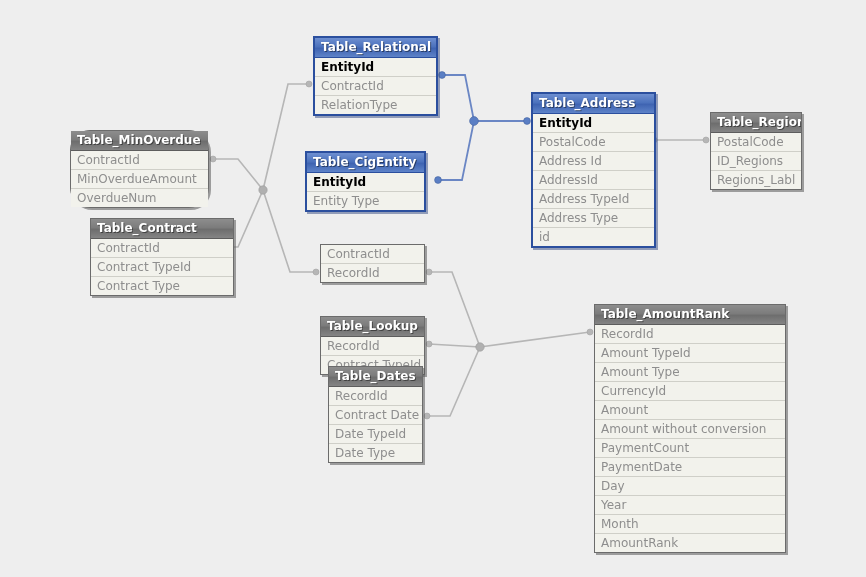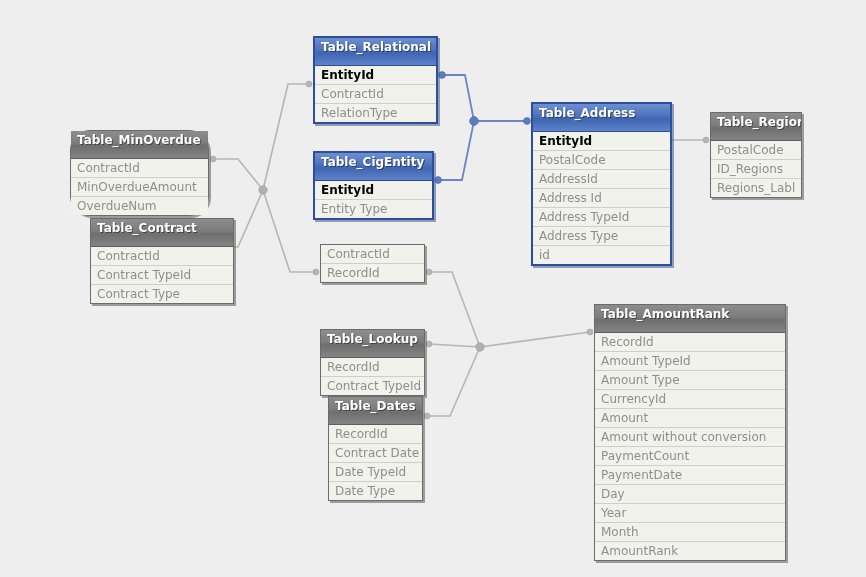--- a/index.html
+++ b/index.html
@@ -31,21 +31,21 @@
     box-shadow: 2px 2px 0 rgba(90,90,90,0.55);
     z-index: 5;
   }
   .table-box.sel {
     border: 2px solid #2b4f9e;
     box-shadow: 2px 2px 0 rgba(70,90,140,0.55);
   }
   .tbl-header {
     height: 19px;
     line-height: 19px;
-    padding: 0 0 8px 6px;
+    padding: 0 0 0 6px;
     font-size: 12px;
     font-weight: bold;
     color: #ffffff;
     text-shadow: 1px 1px 0 rgba(0,0,0,0.45);
     background: linear-gradient(to bottom, #8d8d8d 0%, #7c7c7c 45%, #6e6e6e 55%, #848484 100%);
     border-bottom: 1px solid #5d5d5d;
     white-space: nowrap;
     overflow: hidden;
   }
   .sel .tbl-header {
@@ -134,61 +134,61 @@
         </div>
       </div>
       <div class="table-box sel" style="left: 313px; top: 36px; width: 125px;">
         <div class="tbl-header">Table_Relational</div>
         <div class="tbl-rows">
           <div class="tbl-row key">EntityId</div>
           <div class="tbl-row">ContractId</div>
           <div class="tbl-row">RelationType</div>
         </div>
       </div>
-      <div class="table-box sel" style="left: 313px; top: 151px; width: 121px;">
+      <div class="table-box sel" style="left: 305px; top: 151px; width: 121px;">
         <div class="tbl-header">Table_CigEntity</div>
         <div class="tbl-rows">
           <div class="tbl-row key">EntityId</div>
           <div class="tbl-row">Entity Type</div>
         </div>
       </div>
-      <div class="table-box sel" style="left: 531px; top: 92px; width: 141px; margin-top: 10px;">
+      <div class="table-box sel" style="left: 531px; top: 92px; width: 125px;">
         <div class="tbl-header">Table_Address</div>
         <div class="tbl-rows">
           <div class="tbl-row key">EntityId</div>
           <div class="tbl-row">PostalCode</div>
+          <div class="tbl-row">Address Id</div>
           <div class="tbl-row">AddressId</div>
-          <div class="tbl-row">Address Id</div>
           <div class="tbl-row">Address TypeId</div>
           <div class="tbl-row">Address Type</div>
           <div class="tbl-row">id</div>
         </div>
       </div>
       <div class="table-box" style="left: 710px; top: 112px; width: 92px;">
         <div class="tbl-header">Table_Region</div>
         <div class="tbl-rows">
           <div class="tbl-row">PostalCode</div>
           <div class="tbl-row">ID_Regions</div>
           <div class="tbl-row">Regions_Labl</div>
         </div>
       </div>
       <div class="table-box" style="left: 320px; top: 244px; width: 105px;">
         <div class="tbl-rows">
           <div class="tbl-row">ContractId</div>
           <div class="tbl-row">RecordId</div>
         </div>
       </div>
-      <div class="table-box" style="left: 320px; top: 316px; width: 105px; margin-top: 13px;">
+      <div class="table-box" style="left: 320px; top: 316px; width: 105px;">
         <div class="tbl-header">Table_Lookup</div>
         <div class="tbl-rows">
           <div class="tbl-row">RecordId</div>
           <div class="tbl-row">Contract TypeId</div>
         </div>
       </div>
-      <div class="table-box" style="left: 328px; top: 396px; width: 95px;">
+      <div class="table-box" style="left: 328px; top: 366px; width: 95px;">
         <div class="tbl-header">Table_Dates</div>
         <div class="tbl-rows">
           <div class="tbl-row">RecordId</div>
           <div class="tbl-row">Contract Date</div>
           <div class="tbl-row">Date TypeId</div>
           <div class="tbl-row">Date Type</div>
         </div>
       </div>
       <div class="table-box" style="left: 594px; top: 304px; width: 192px;">
         <div class="tbl-header">Table_AmountRank</div>

